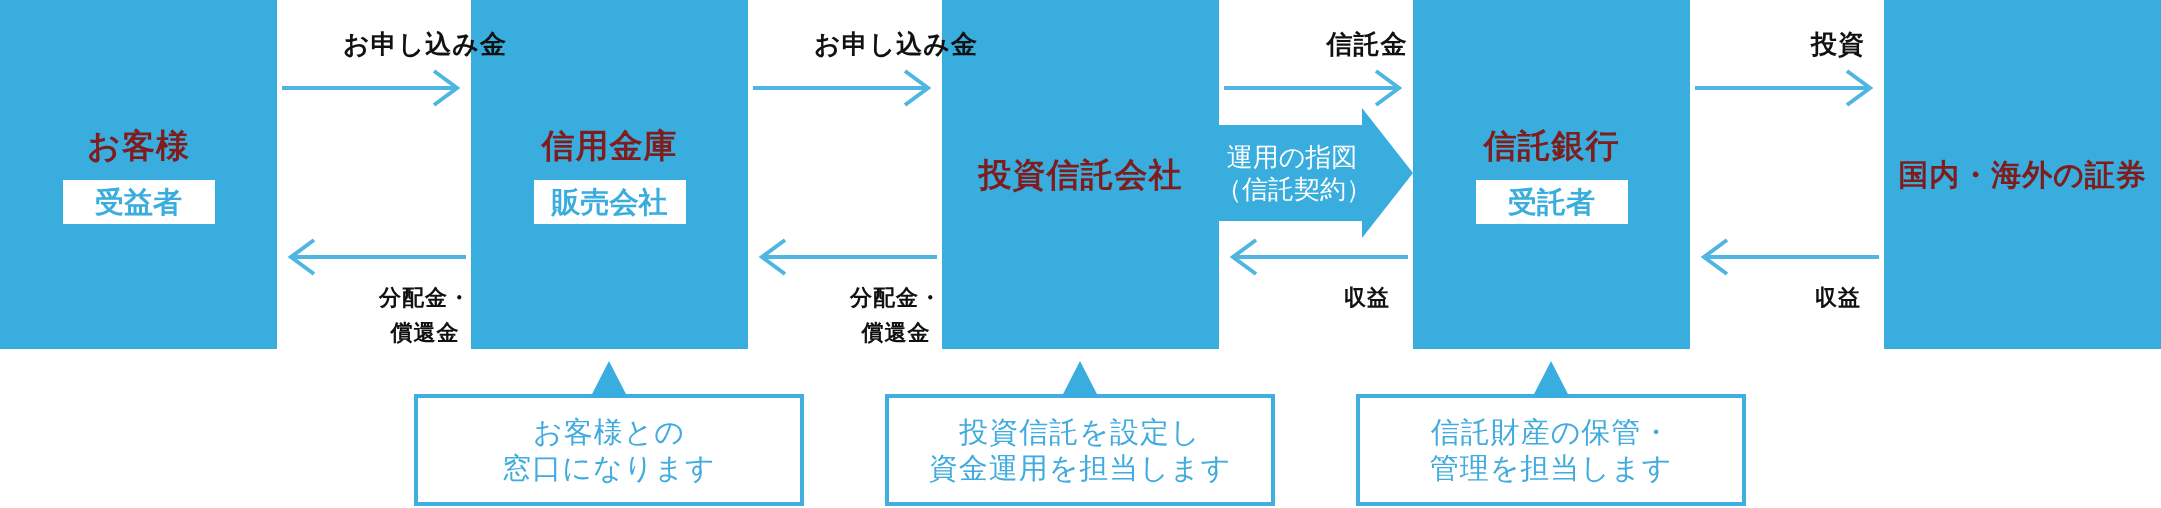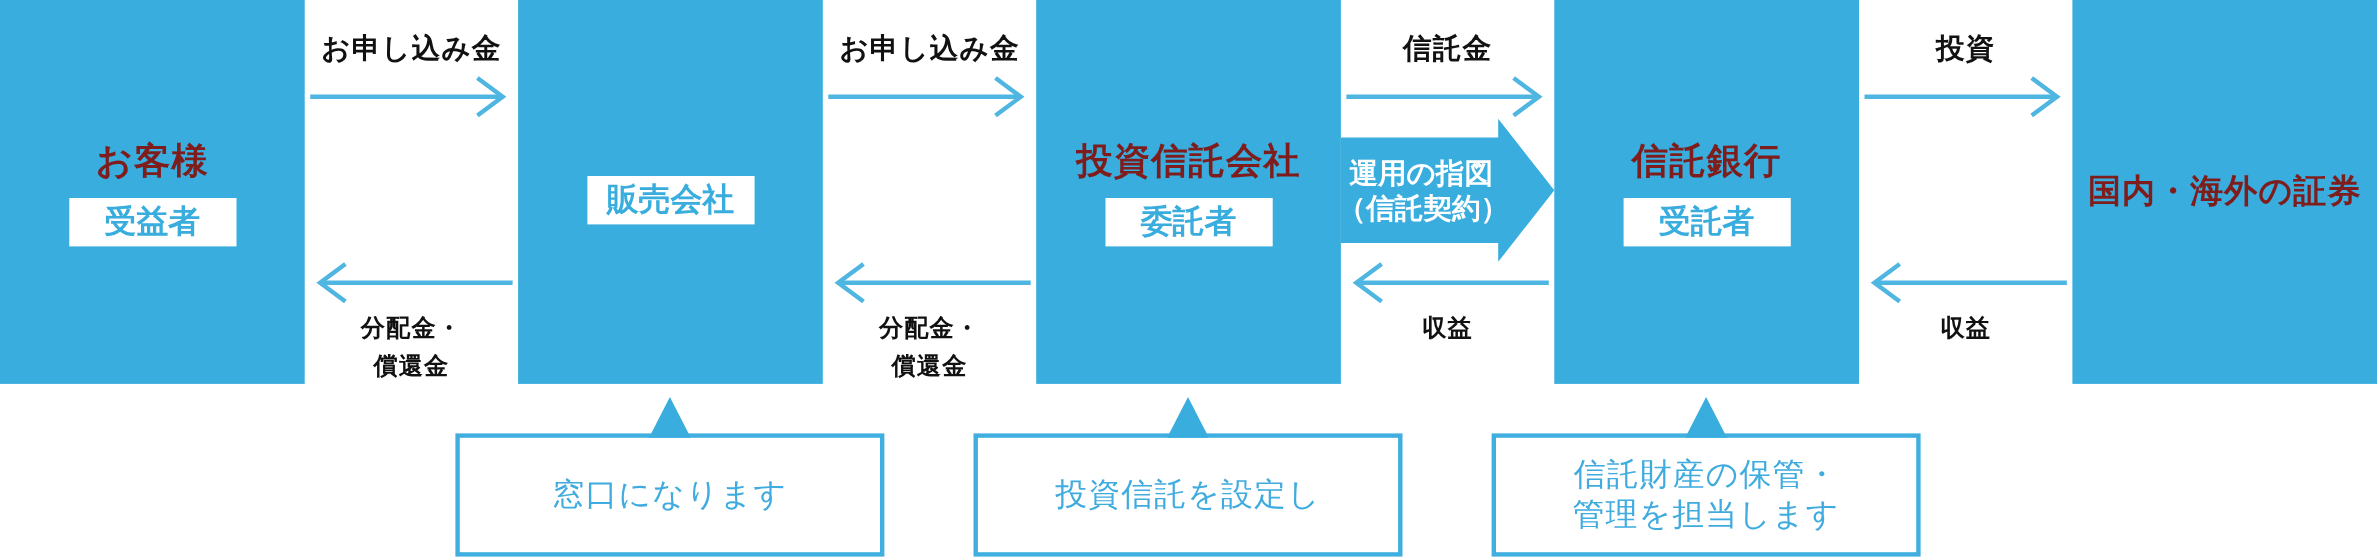--- a/index.html
+++ b/index.html
@@ -18,37 +18,37 @@
     position:absolute;top:0;height:349px;width:277px;background:var(--blue);
     display:flex;flex-direction:column;align-items:center;justify-content:center;
   }
   .box-title{color:#7f1d1d;font-size:33px;font-weight:700;line-height:40px;text-align:center;letter-spacing:1px;}
   .box-title--small{font-size:30px;line-height:37px;}
   .badge{
     margin-top:14px;background:#ffffff;color:var(--blue);
     font-size:29px;font-weight:700;height:44px;line-height:44px;
     min-width:152px;padding:0 12px;text-align:center;box-sizing:border-box;
   }
-  .flow{position:absolute;top:0;width:194px;height:360px;}
+  .flow{position:absolute;top:0;width:194px;height:360px;padding-left:34px;}
   .flow-top-label{
     position:absolute;top:27px;width:100%;text-align:center;
     color:var(--ink);font-size:26px;font-weight:700;letter-spacing:1px;white-space:nowrap;
   }
   .arrow-svg{position:absolute;left:0;display:block;}
   .arrow-top{top:66px;}
   .arrow-bottom{top:235px;}
   .flow-bottom-label{
     position:absolute;top:280px;width:100%;text-align:center;
     color:var(--ink);font-size:22px;font-weight:700;line-height:35px;letter-spacing:1px;
   }
   .fat-arrow{position:absolute;top:108px;left:0;width:194px;height:130px;}
   .fat-arrow svg{display:block;}
   .fat-arrow-text{
     position:absolute;top:33px;left:-3px;width:152px;text-align:center;
-    color:#ffffff;font-size:26px;line-height:32px;font-weight:700;white-space:nowrap;
+    color:#ffffff;font-size:26px;line-height:32px;font-weight:400;white-space:nowrap;
   }
   .callout{
     position:absolute;top:394px;height:112px;width:390px;box-sizing:border-box;
     border:4px solid var(--blue-border);background:#ffffff;color:var(--blue-text);
     font-size:29px;line-height:36px;text-align:center;
     display:flex;flex-direction:column;justify-content:center;letter-spacing:1px;
   }
   .tri{
     position:absolute;top:361px;width:0;height:0;z-index:2;
     border-left:19px solid transparent;border-right:19px solid transparent;
@@ -61,28 +61,30 @@
 <div class="stage">
 
   <div class="box" style="left:0px">
     <div class="box-title">
       <div>お客様</div>
     </div>
     <div class="badge">受益者</div>
   </div>
 
   <div class="box" style="left:471px">
+    <div class="box-title">
+      <div>信用金庫</div>
+    </div>
     <div class="badge">販売会社</div>
   </div>
 
   <div class="box" style="left:942px">
     <div class="box-title">
       <div>投資信託会社</div>
     </div>
-    <div class="badge">委託者</div>
   </div>
 
   <div class="box" style="left:1413px">
     <div class="box-title">
       <div>信託銀行</div>
     </div>
     <div class="badge">受託者</div>
   </div>
 
   <div class="box" style="left:1884px">
@@ -160,23 +162,25 @@
     <div class="flow-bottom-label">
       <div>収益</div>
     </div>
   </div>
 
   <div class="tri" style="left:590px"></div>
   <div class="tri" style="left:1061px"></div>
   <div class="tri" style="left:1532px"></div>
 
   <div class="callout" style="left:414px">
+    <div>お客様との</div>
     <div>窓口になります</div>
   </div>
   <div class="callout" style="left:885px">
     <div>投資信託を設定し</div>
+    <div>資金運用を担当します</div>
   </div>
   <div class="callout" style="left:1356px">
     <div>信託財産の保管・</div>
     <div>管理を担当します</div>
   </div>
 
 </div>
 
 </body></html>

